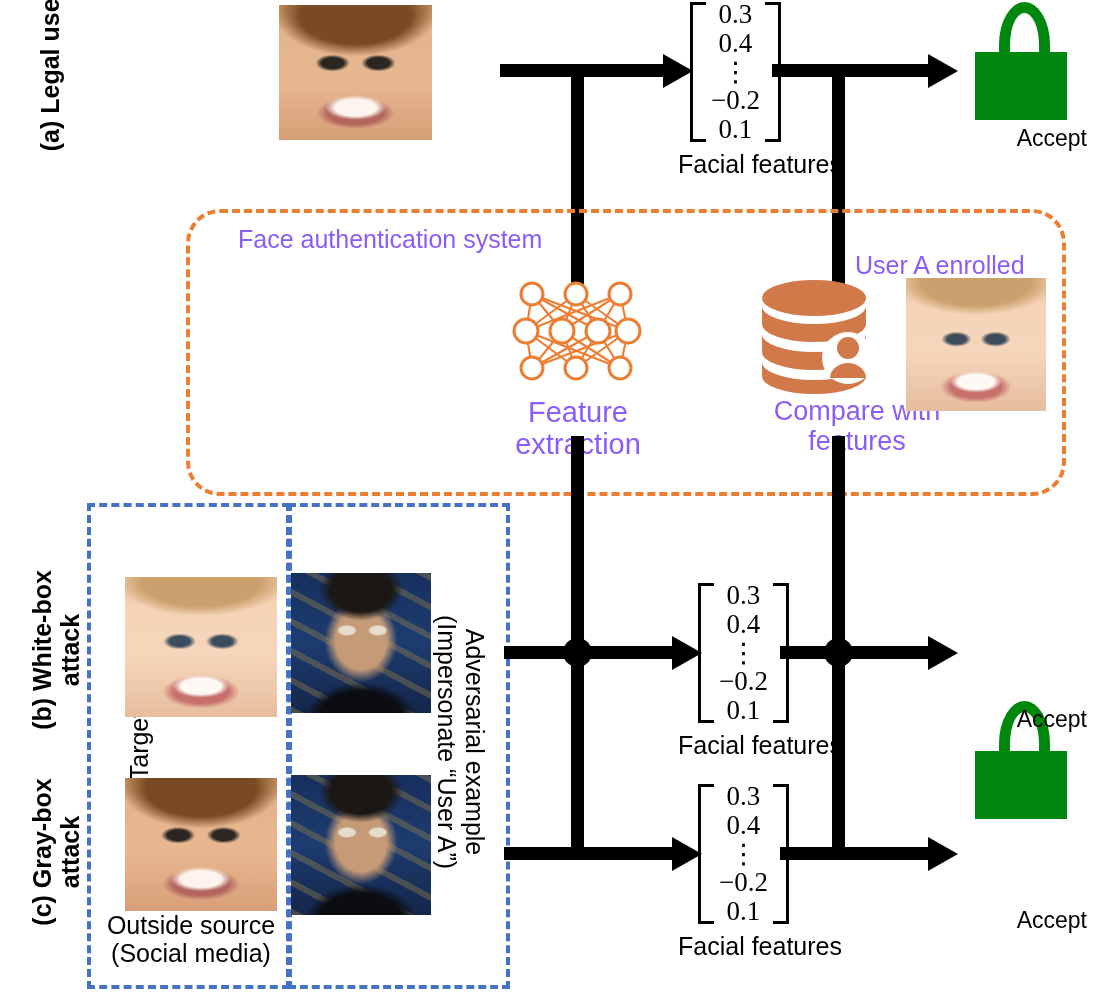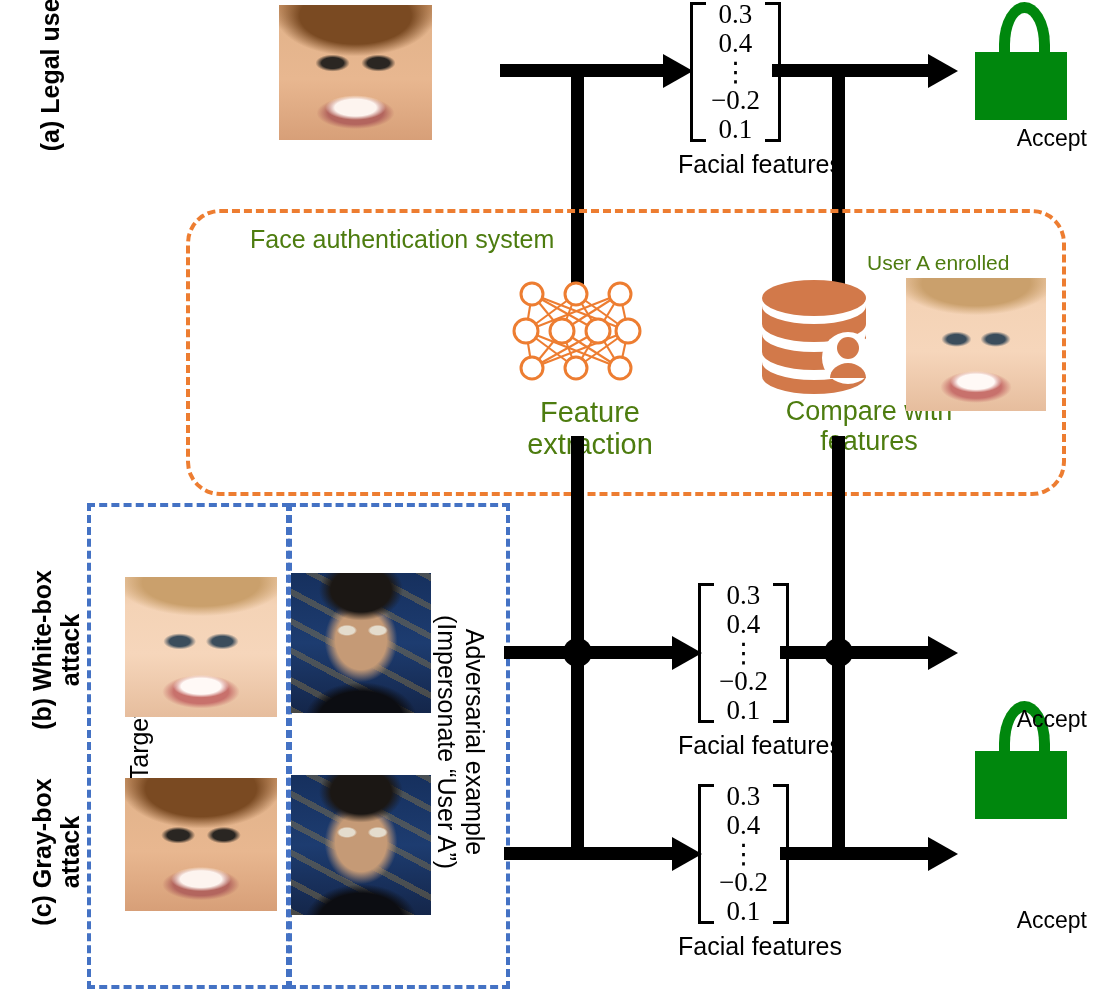--- a/index.html
+++ b/index.html
@@ -1,21 +1,21 @@
 <!DOCTYPE html>
 <html><head>
 <meta charset="utf-8">
 <style>
   html,body{margin:0;padding:0;background:#fff;}
   body{width:1107px;height:999px;font-family:"Liberation Sans",sans-serif;}
   #stage{position:relative;width:1107px;height:999px;background:#fff;overflow:hidden;}
 
   .abs{position:absolute;}
   .txt{color:#000;line-height:1.12;white-space:pre-line;}
-  .orange{color:#4d7c0f;margin-left:12px;}
+  .orange{color:#8b5cf6;}
 
   
   .rot-ccw{transform:rotate(-90deg);transform-origin:50% 50%;}
   .rot-cw{transform:rotate(90deg);transform-origin:50% 50%;}
 
   .bold{font-weight:bold;}
   .ctr{text-align:center;}
 
   
   .dash-orange{border:4px dashed #ED7D31;border-radius:34px;box-sizing:border-box;}
@@ -166,26 +166,28 @@
       <path d="M6 56 v18 a52 18 0 0 0 104 0 V56 a52 18 0 0 1 -104 0 Z"></path>
       <path d="M6 84 v14 a52 18 0 0 0 104 0 V84 a52 18 0 0 1 -104 0 Z"></path>
     </g>
     <circle cx="92" cy="80" r="26" fill="#fff"></circle>
     <circle cx="92" cy="70" r="11" fill="#D2794A"></circle>
     <path d="M74 100 a18 15 0 0 1 36 0 Z" fill="#D2794A"></path>
   </svg>
   <div class="abs txt orange ctr" style="left:727px;top:396px;width:260px;font-size:27px;"><span>Compare with
 features</span></div>
 
-  <div class="abs txt orange" style="left:855px;top:251px;font-size:21px;"><span>User A enrolled</span></div>
+  <div class="abs txt orange" style="left:855px;top:251px;font-size:25px;"><span>User A enrolled</span></div>
   <div class="abs face faceB" style="left:906px;top:278px;width:140px;height:133px;"></div>
 
   <div class="abs dash-blue" style="left:87px;top:503px;width:203px;height:486px;"></div>
   <div class="abs dash-blue" style="left:288px;top:503px;width:222px;height:486px;"></div>
 
+  <div class="abs txt ctr" style="left:96px;top:911px;width:190px;font-size:25px;"><span>Outside source
+(Social media)</span></div>
 
   <div class="abs txt rot-ccw" style="left:35px;top:680px;width:180px;font-size:25px;text-align:center;">
     <span>Target image</span>
   </div>
   <div class="abs txt rot-cw ctr" style="left:310px;top:700px;width:330px;font-size:25px;">
     <span>Adversarial example
 (Impersonate “User A”)</span>
   </div>
 
   <div class="abs face faceB" style="left:125px;top:577px;width:152px;height:140px;"></div>

